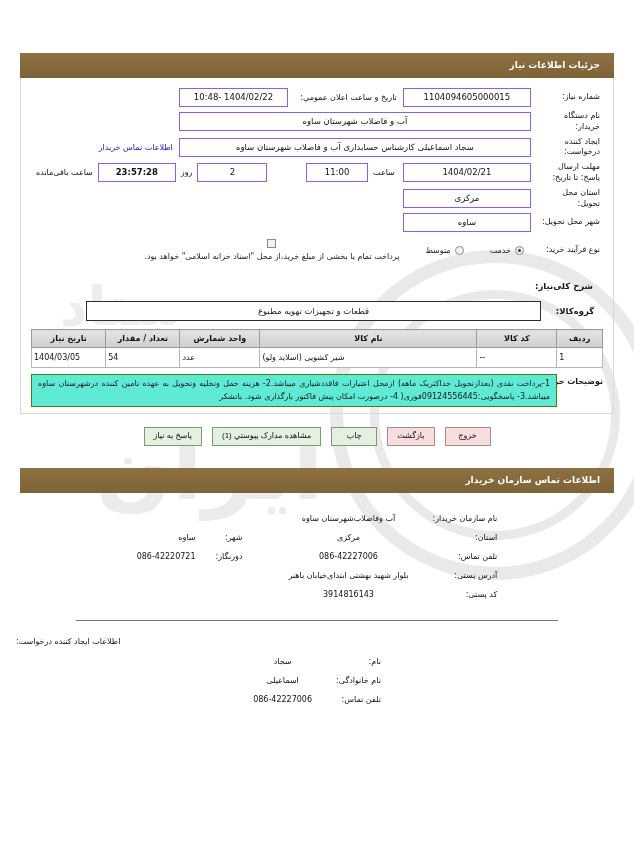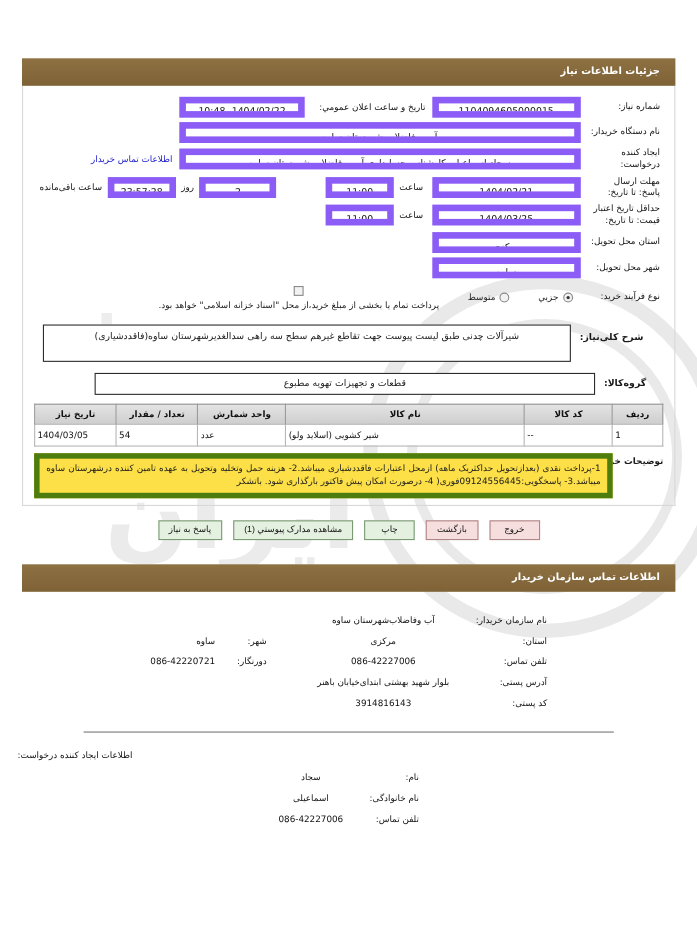--- a/index.html
+++ b/index.html
@@ -83,21 +83,21 @@
   table.form td { padding: 2px 3px; vertical-align: middle; }
   .lbl {
     text-align: right;
     font-size: 8px;
     color: #111;
     width: 82px;
     padding-left: 6px !important;
     line-height: 1.35;
   }
   .fld {
-    border: 6px solid #8b5cf6;
+    border: 1px solid #8b5cf6;
     background: #fff;
     height: 19px;
     line-height: 17px;
     padding: 0 5px;
     font-size: 8.5px;
     text-align: center;
     color: #111;
     white-space: nowrap;
     overflow: hidden;
   }
@@ -164,21 +164,21 @@
     align-items: flex-start;
     gap: 8px;
     padding: 8px 2px 8px 2px;
   }
   .desc-lbl {
     font-weight: bold;
     font-size: 8.5px;
     white-space: nowrap;
     padding-top: 7px;
     width: 74px;
-    text-align: left;
+    text-align: center;
   }
   .desc-box {
     flex: 1;
     border: 1px solid #2c2c2c;
     background: #fff;
     min-height: 34px;
     padding: 4px 8px;
     font-size: 8.5px;
     line-height: 1.5;
     text-align: center;
@@ -191,21 +191,21 @@
     font-size: 9px;
     padding: 10px 4px 4px 0;
     text-align: right;
   }
   .group-row {
     display: flex;
     align-items: center;
     gap: 8px;
     padding: 2px 2px 8px 2px;
   }
-  .group-lbl { font-weight: bold; font-size: 8.5px; white-space: nowrap; width: 52px; text-align: left;}
+  .group-lbl { font-weight: bold; font-size: 8.5px; white-space: nowrap; width: 52px; text-align: center;}
   .group-box {
     flex: 1;
     border: 1px solid #2c2c2c;
     background: #fff;
     height: 20px;
     line-height: 18px;
     text-align: center;
     font-size: 8.5px;
     max-width: 455px;
   }
@@ -244,22 +244,22 @@
     font-weight: bold;
     font-size: 8px;
     white-space: nowrap;
     width: 42px;
     text-align: right;
     line-height: 1.5;
     padding-top: 2px;
   }
   .rem-box {
     flex: 1;
-    border: 5px solid #4d7c0f;
-    background: #fde047;
+    border: 1px solid #4d7c0f;
+    background: #5eead4;
     padding: 3px 6px;
     font-size: 8px;
     line-height: 1.55;
     text-align: justify;
   }
 
   
   .btn-row {
     display: flex;
     justify-content: center;
@@ -366,38 +366,24 @@
           </div>
         </td>
         <td style="padding:0;">
           <div style="display:flex;align-items:center;justify-content:flex-end;">
             <div class="fld num" style="width:70px;">2</div>
             <span class="inline-lbl">روز</span>
           </div>
         </td>
         <td style="padding:0;">
           <div style="display:flex;align-items:center;justify-content:flex-end;">
-            <div class="fld num" style="width:62px;">23:57:28</div>
+            <div class="fld num" style="width:78px;font-weight:bold;">23:57:28</div>
             <span class="inline-lbl">ساعت باقی‌مانده</span>
           </div>
         </td>
-      </tr>
-      <tr>
-        <td class="lbl">حداقل تاریخ اعتبار قیمت: تا تاریخ:</td>
-        <td>
-          <div class="fld num">1404/03/25</div>
-        </td>
-        <td style="padding:0;">
-          <div style="display:flex;align-items:center;">
-            <span class="inline-lbl">ساعت</span>
-            <div class="fld num" style="width:62px;">11:00</div>
-          </div>
-        </td>
-        <td></td>
-            <td></td>
       </tr>
       <tr>
         <td class="lbl">استان محل تحویل:</td>
         <td>
           <div class="fld">مرکزی</div>
         </td>
         <td></td>
             <td></td>
             <td></td>
       </tr>
@@ -409,39 +395,38 @@
         <td></td>
             <td></td>
             <td></td>
       </tr>
       <tr>
         <td class="lbl">نوع فرآیند خرید:</td>
         <td colspan="4" style="padding-right:10px;">
           <div class="radio-row">
             <label class="radio-opt">
               <span class="radio on"></span>
-              <span>جزیي</span>
+              <span>خدمت</span>
             </label>
             <label class="radio-opt">
               <span class="radio"></span>
               <span>متوسط</span>
             </label>
             <label class="radio-opt" style="margin-left:0;flex-direction:column;">
               <span class="cbox"></span>
               <span class="note-txt">پرداخت تمام یا بخشی از مبلغ خرید،از محل "اسناد خزانه اسلامی" خواهد بود.</span>
             </label>
           </div>
         </td>
       </tr>
     </tbody>
       </table>
 
     <div class="desc-row">
       <div class="desc-lbl">شرح کلی‌نیاز:</div>
-      <div class="desc-box">شیرآلات چدنی طبق لیست پیوست جهت تقاطع غیرهم سطح سه راهی سدالغدیرشهرستان ساوه(فاقددشیاری)</div>
     </div>
 
 
     <div class="group-row">
       <div class="group-lbl">گروه‌کالا:</div>
       <div class="group-box">قطعات و تجهیزات تهویه مطبوع</div>
     </div>
 
     <table class="items">
       <thead>

